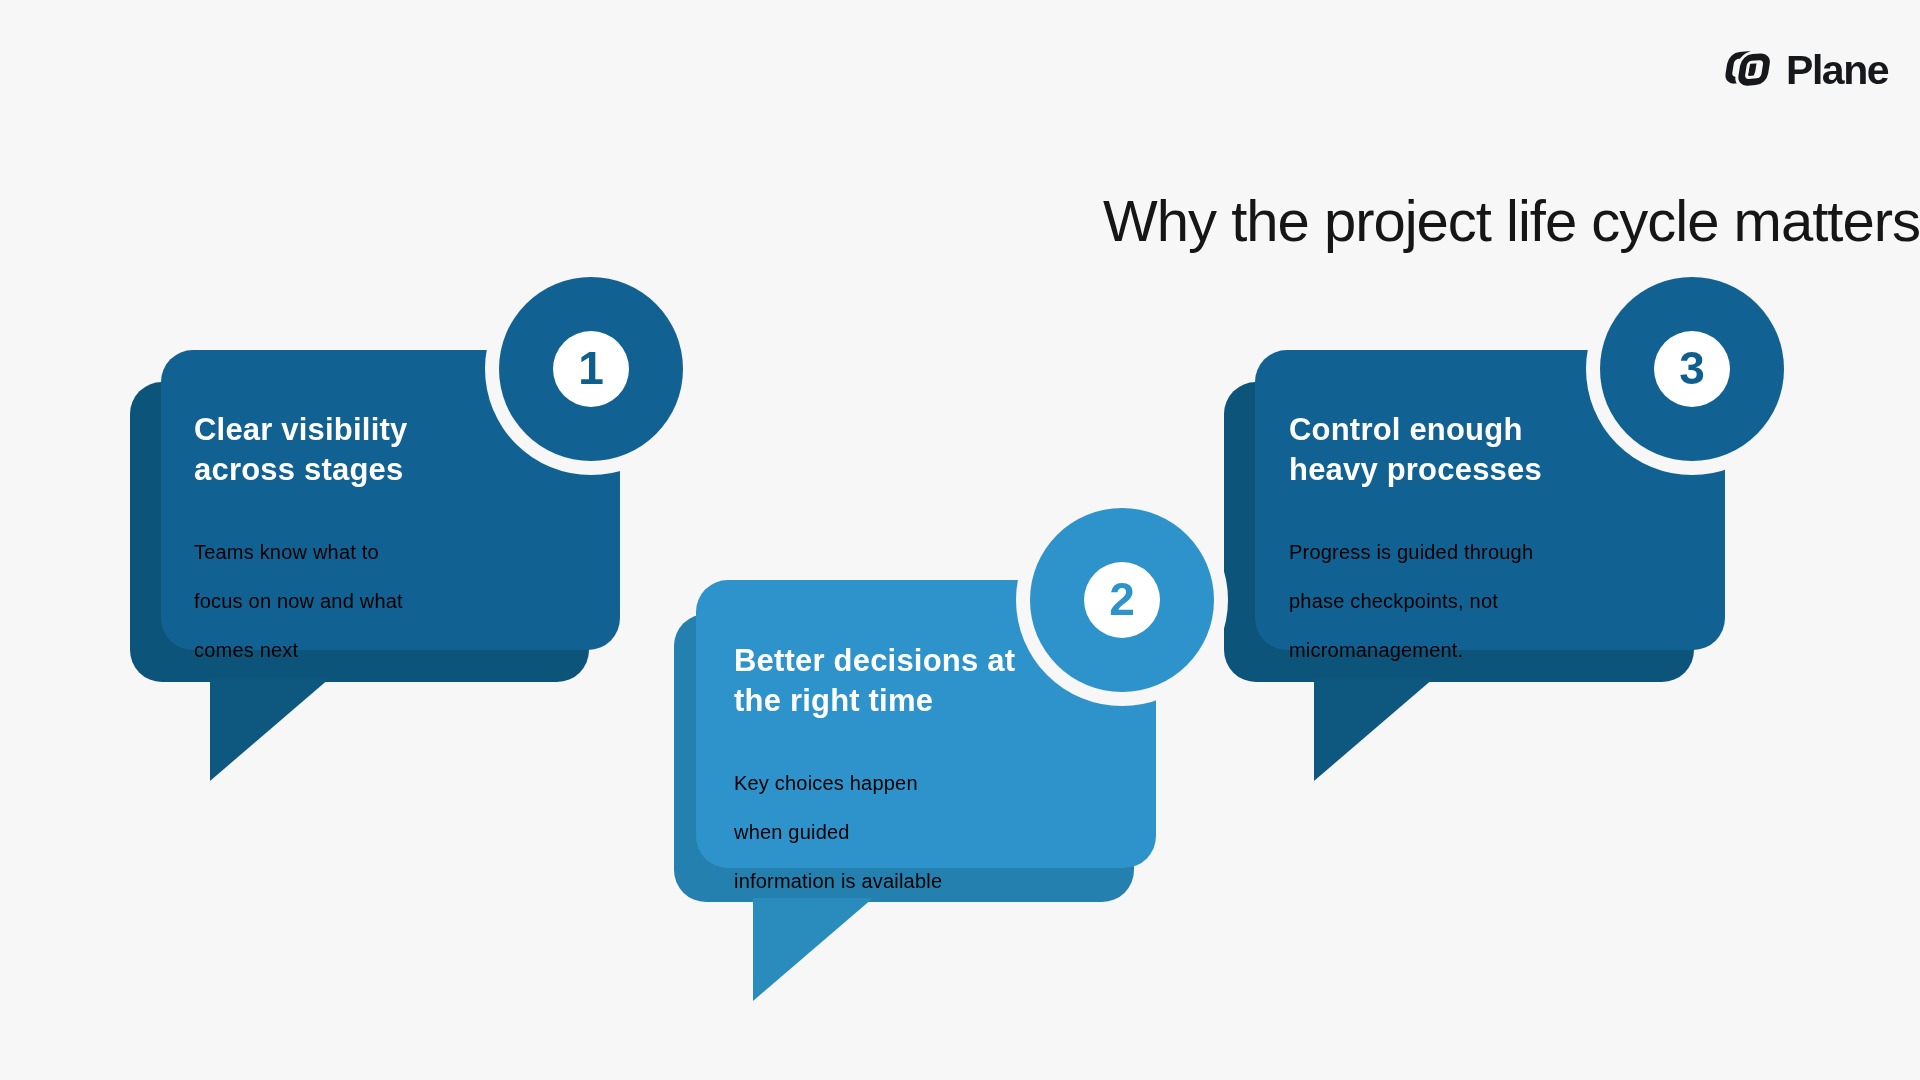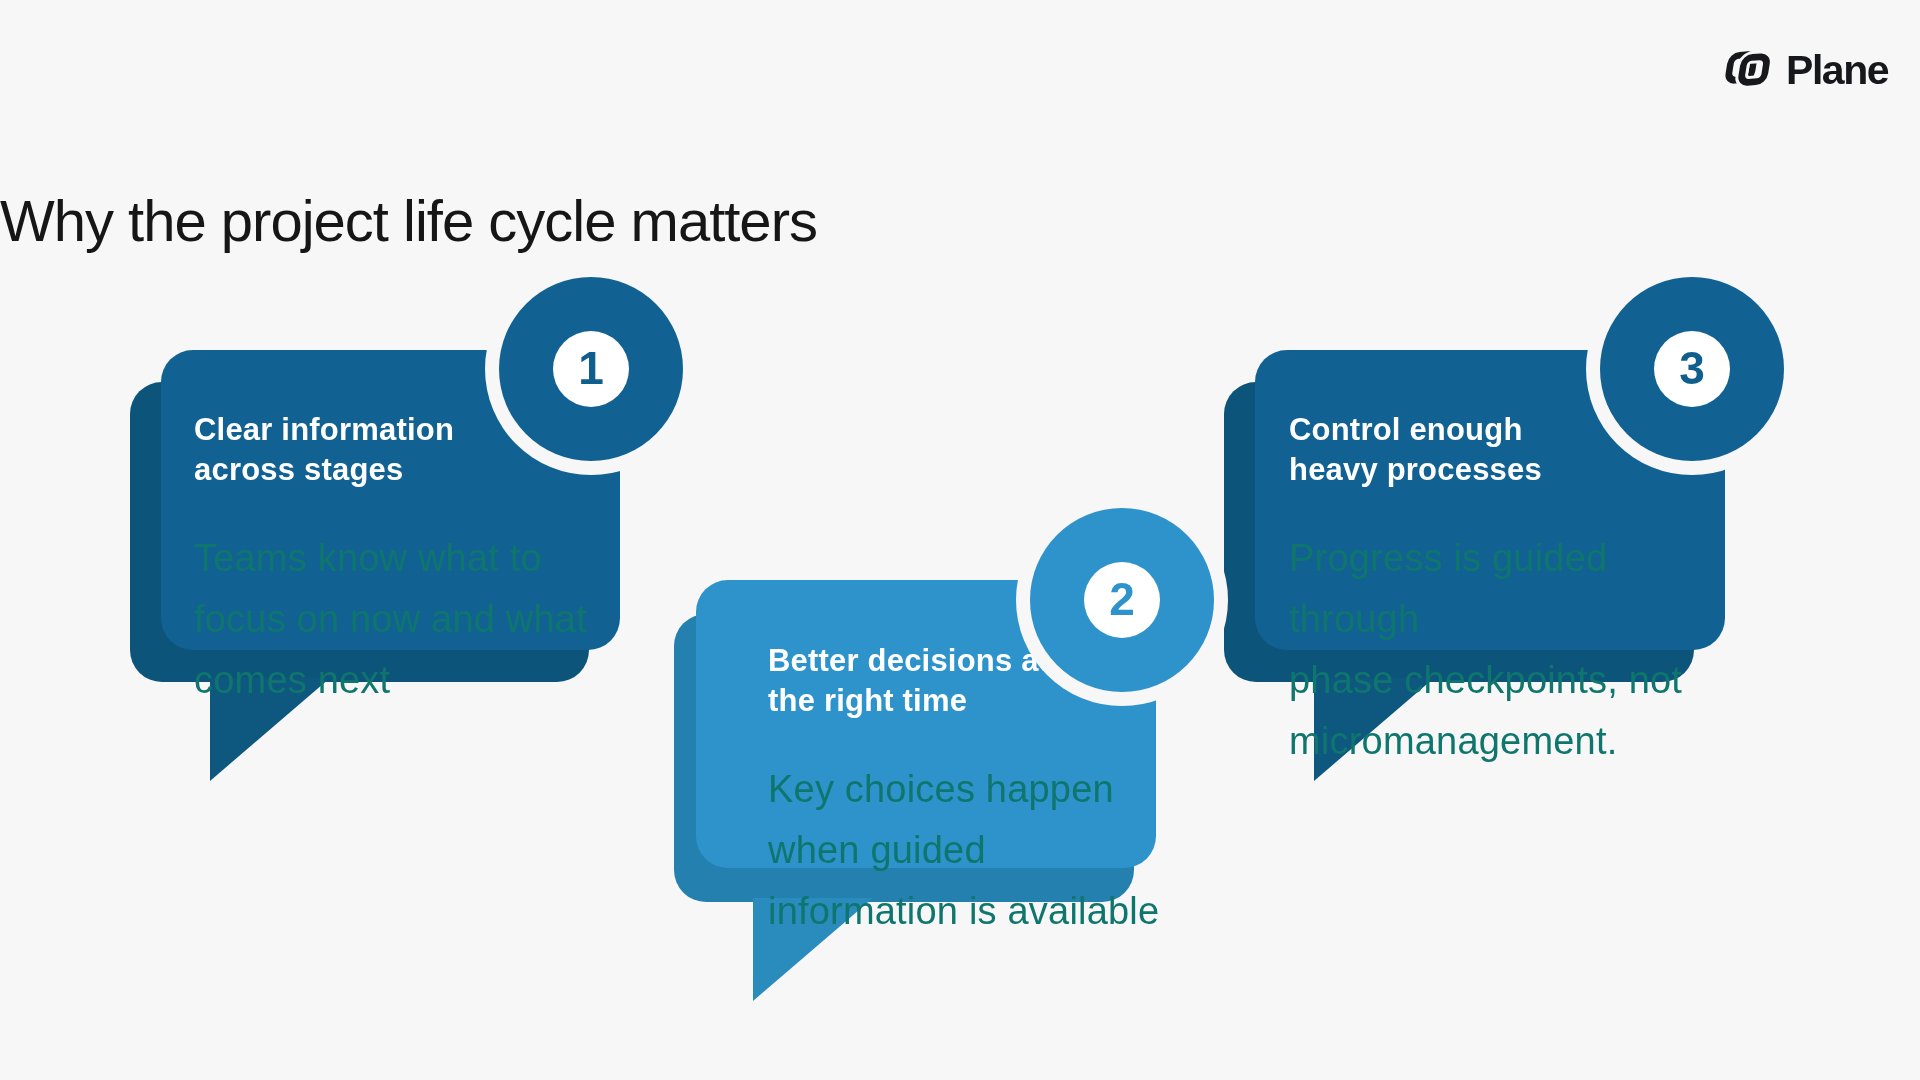--- a/index.html
+++ b/index.html
@@ -4,21 +4,21 @@
 <style>
   html,body{margin:0;padding:0;}
   body{
     width:1920px;height:1080px;overflow:hidden;position:relative;
     font-family:"Liberation Sans","DejaVu Sans",sans-serif;
     background:#f7f7f7;
   }
   
   .page-title{
     position:absolute;top:148px;left:0;right:0;
-    text-align:left;
+    text-align:right;
     font-size:58px;font-weight:500;letter-spacing:-1px;color:#161616;
     white-space:pre-line;
   }
   .logo{
     position:absolute;top:44px;right:32px;
     display:flex;align-items:flex-end;gap:10px;
   }
   .logo-text{
     font-size:41px;font-weight:700;letter-spacing:-1.5px;color:#17181b;
   }
@@ -31,21 +31,21 @@
   .bubble-tail{fill:var(--tail);}
   .bubble-main{fill:var(--main);}
   .card-text{
     position:absolute;z-index:2;white-space:pre-line;
   }
   .card-title{
     font-size:31px;font-weight:700;line-height:40px;color:#ffffff;
     letter-spacing:0.2px;
   }
   .card-body{
-    font-size:38px;font-weight:400;line-height:61px;color:#0f766e;
+    font-size:20px;font-weight:400;line-height:49px;color:#000000;
     margin-top:20px;letter-spacing:0.2px;
   }
   .badge{
     position:absolute;z-index:3;width:184px;height:184px;border-radius:50%;
     background:var(--main);
     box-shadow:0 0 0 14px #f7f7f7;
     display:flex;align-items:center;justify-content:center;
   }
   .badge-inner{
     width:76px;height:76px;border-radius:50%;background:#ffffff;
@@ -53,21 +53,21 @@
   }
   .badge-number{
     font-size:46px;font-weight:700;color:var(--number);line-height:1;
     transform:translateY(-1px);
   }
   
   #card-0{left:120px;top:260px;}
   #card-0 .card-text{left:74px;top:132px;width:410px;}
   #card-0 .badge{left:379px;top:17px;}
   #card-1{left:650px;top:490px;}
-  #card-1 .card-text{left:84px;top:133px;width:400px;margin-left:34px;}
+  #card-1 .card-text{left:84px;top:133px;width:400px;}
   #card-1 .badge{left:380px;top:18px;}
   #card-2{left:1220px;top:260px;}
   #card-2 .card-text{left:69px;top:132px;width:420px;}
   #card-2 .badge{left:380px;top:17px;}
 </style>
 </head>
 <body style="background: rgb(247, 247, 247);">
 
 <h1 class="page-title">Why the project life cycle matters</h1>
 
@@ -84,21 +84,21 @@
   <span class="logo-text">Plane</span>
 </div>
 
 <div class="card" id="card-0" style="--main: #116292; --shadow: #0d547a; --tail: #0e577e; --number: #0f5f8e;">
   <svg class="bubble" width="580" height="540">
     <rect class="bubble-shadow" x="10" y="122" width="459" height="300" rx="32"></rect>
     <polygon class="bubble-tail" points="90,418 210,418 90,521"></polygon>
     <rect class="bubble-main" x="41" y="90" width="459" height="300" rx="32"></rect>
   </svg>
   <div class="card-text">
-    <div class="card-title">Clear information
+    <div class="card-title">Clear visibility
 across stages</div>
     <div class="card-body">Teams know what to
 focus on now and what
 comes next</div>
   </div>
   <div class="badge">
     <div class="badge-inner">
       <span class="badge-number">1</span>
     </div>
   </div>

